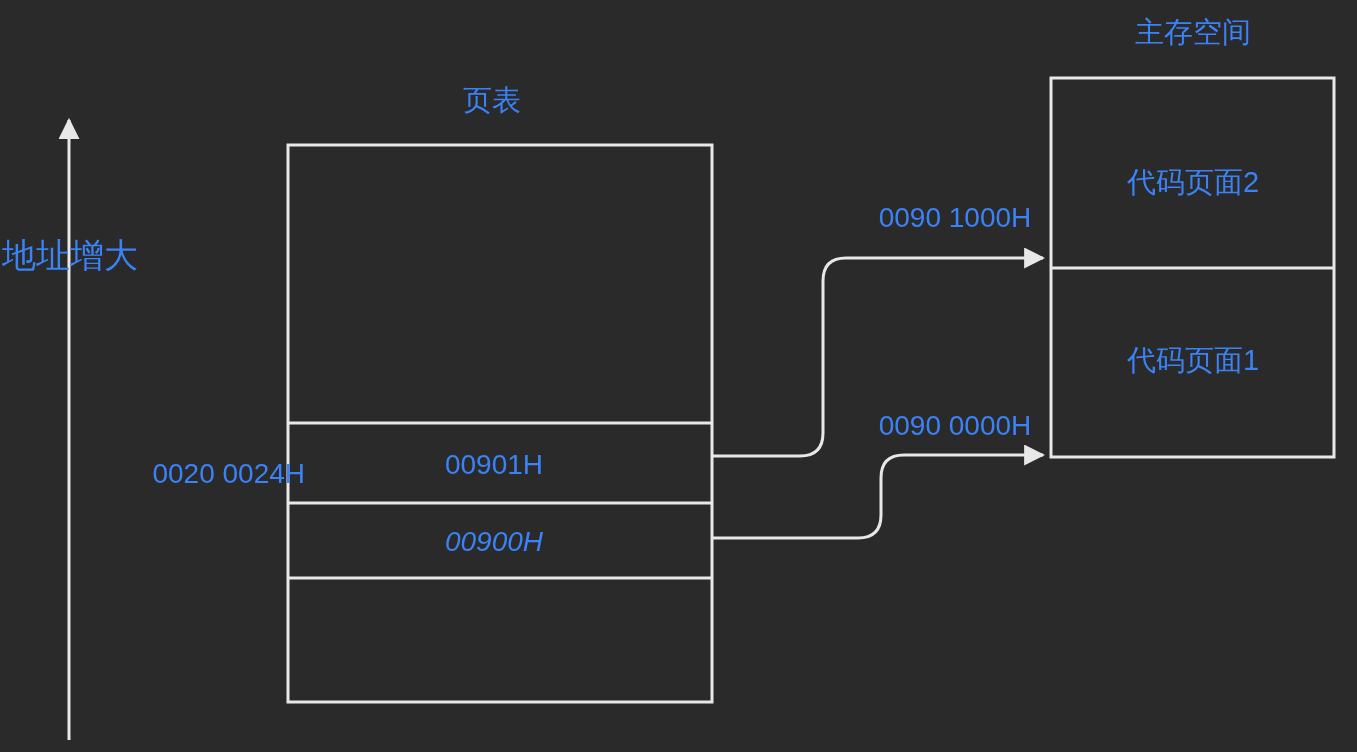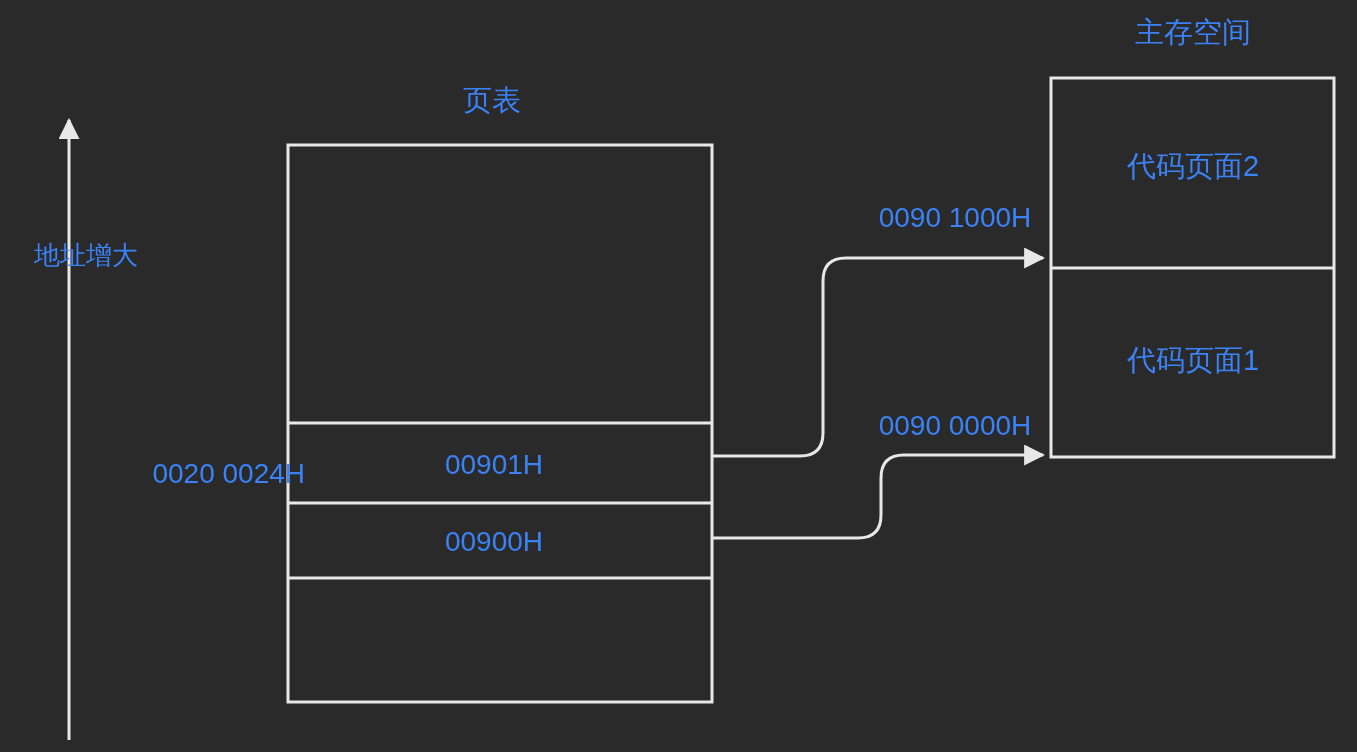--- a/index.html
+++ b/index.html
@@ -33,21 +33,21 @@
     font-size: 29px;
   }
   .addr {
     font-size: 28px;
     margin-left: 35px;
   }
   .cell {
     font-size: 28px;
   }
   .axis-label {
-    font-size: 26px;
+    font-size: 34px;
   }
   .arrow-label {
     font-size: 28px;
   }
   .page-label {
     font-size: 29px;
   }
   .center {
     transform: translate(-50%, -50%);
   }
@@ -90,21 +90,21 @@
 
   <div class="lbl axis-label right-anchor" style="left:138px; top:255px;">地址增大</div>
 
   <div class="lbl title center" style="left:492px; top:100px;">页表</div>
 
   <div class="lbl title center" style="left:1193px; top:32px;">主存空间</div>
 
   <div class="lbl addr right-anchor" style="left:270px; top:474px;">0020 0024H</div>
 
   <div class="lbl cell center" style="left:494px; top:465px;">00901H</div>
-  <div class="lbl cell center" style="left:494px; top:542px;">00900H</div>
+  <div class="lbl cell center" style="left:494px; top:542px;font-style:italic;">00900H</div>
 
   <div class="lbl arrow-label center" style="left:955px; top:218px;">0090 1000H</div>
   <div class="lbl arrow-label center" style="left:955px; top:426px;">0090 0000H</div>
 
-  <div class="lbl page-label center" style="left:1193px; top:166px;">代码页面2</div>
+  <div class="lbl page-label center" style="left:1193px; top:182px;">代码页面2</div>
   <div class="lbl page-label center" style="left:1193px; top:360px;">代码页面1</div>
 
 </div>
 
 </body></html>

